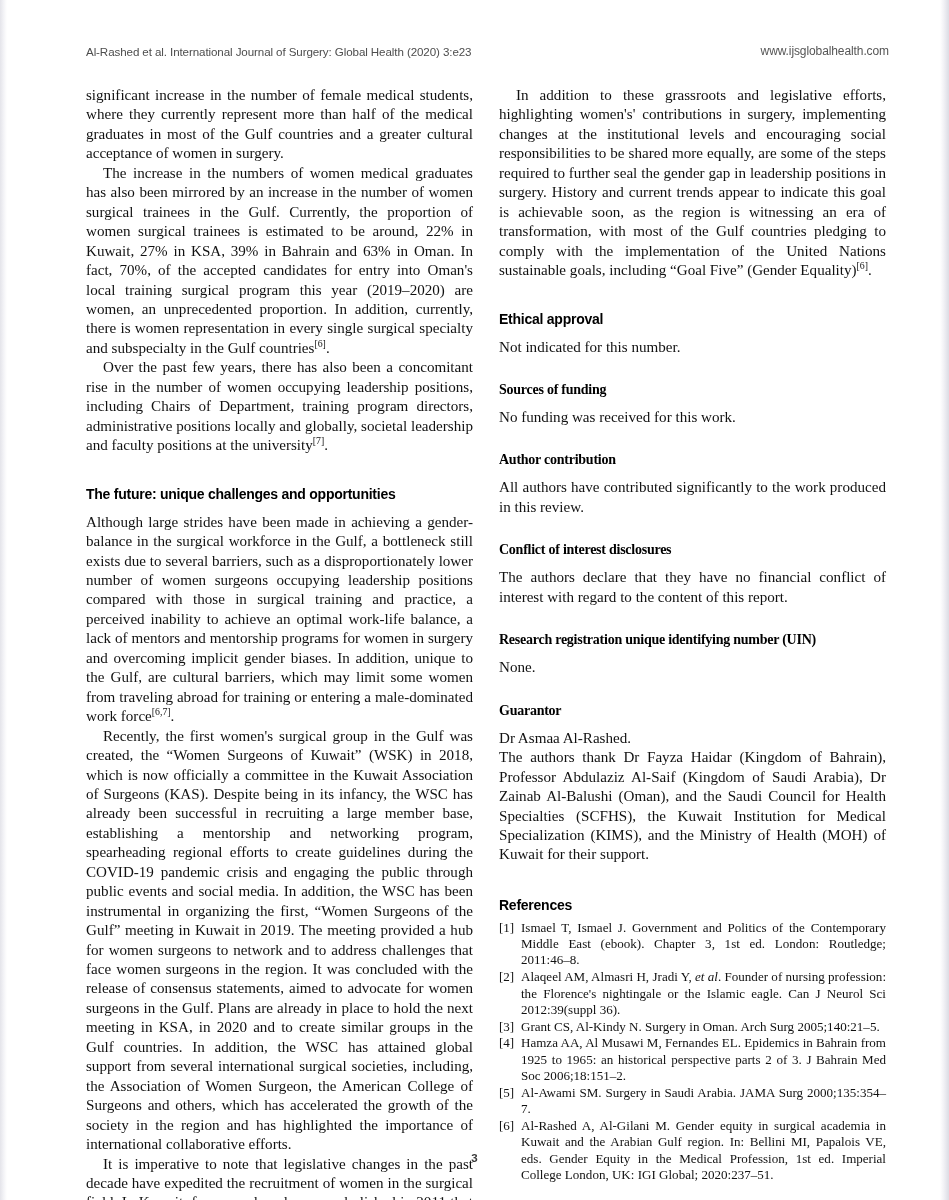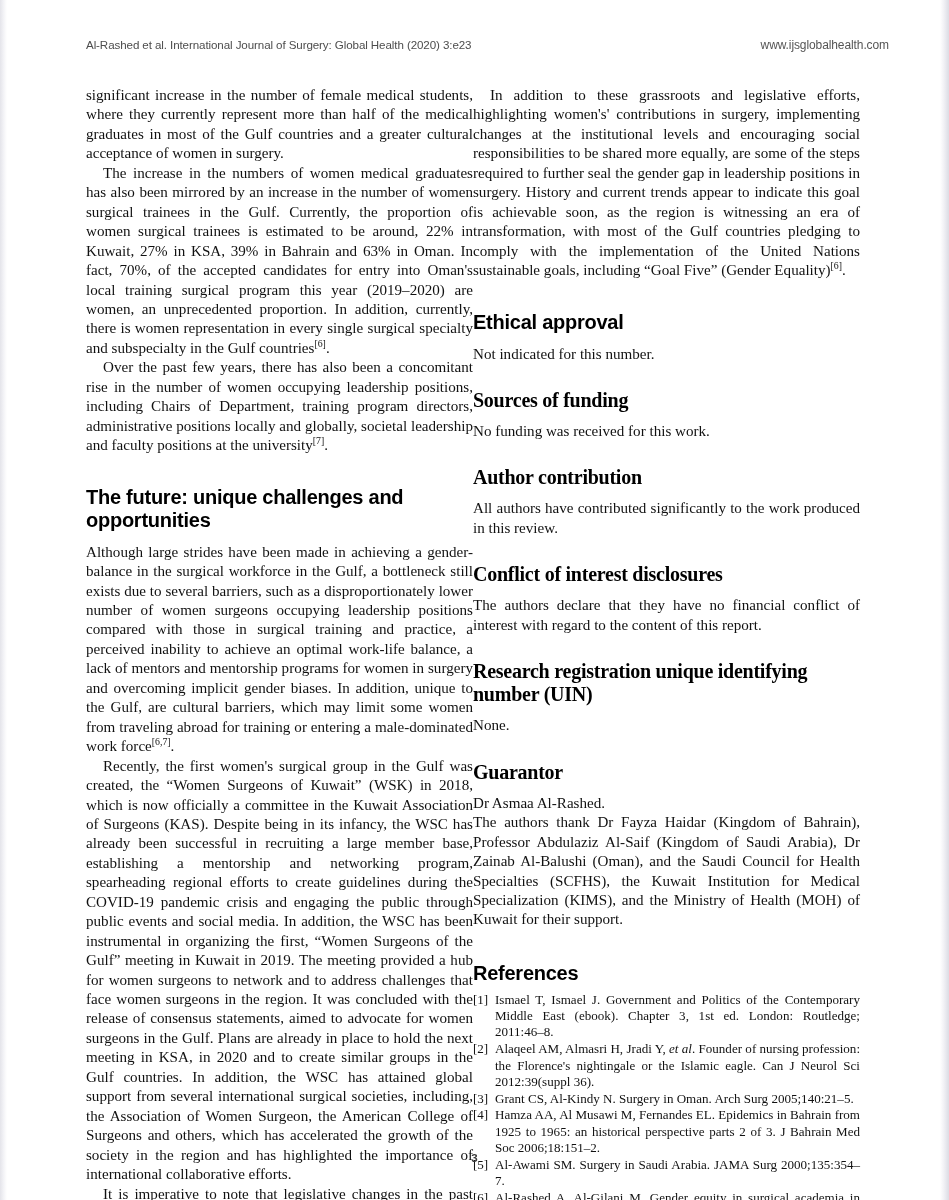--- a/index.html
+++ b/index.html
@@ -35,58 +35,59 @@
 
   
   .running-head {
     position: absolute;
     left: 86px;
     right: 60px;
     top: 38px;
     height: 20px;
     display: flex;
     justify-content: space-between;
-    align-items: flex-start;
+    align-items: flex-end;
     font-family: "Liberation Sans", sans-serif;
     font-size: 11.6px;
     color: #4d4d4d;
     letter-spacing: -0.1px;
   }
   .running-head .rh-right {
     font-size: 12px;
     color: #555555;
   }
 
   
   .columns {
     position: absolute;
     left: 86px;
     top: 86px;
     width: 800px;
     height: 1030px;
     display: flex;
+    gap: 26px;
   }
   .col {
     width: 387px;
   }
 
   p.body {
     margin: 0;
     font-size: 15.1px;
     line-height: 19.45px;
     text-align: justify;
     text-justify: inter-word;
     color: #111111;
     hyphens: manual;
   }
   p.body.indent { text-indent: 17px; }
 
   h2.section {
     font-family: "Liberation Sans", sans-serif;
-    font-size: 20px;
+    font-size: 14px;
     font-weight: bold;
     color: #000000;
     margin: 0;
     letter-spacing: -0.25px;
   }
   h2.gap-big   { margin-top: 30px; margin-bottom: 11px; }
   h2.gap-mid   { margin-top: 25px; margin-bottom: 10px; font-family: Liberation Serif, serif; }
   h2.gap-refs  { margin-top: 32px; margin-bottom: 7px; }
 
   p.after-head { margin-top: 0; }

